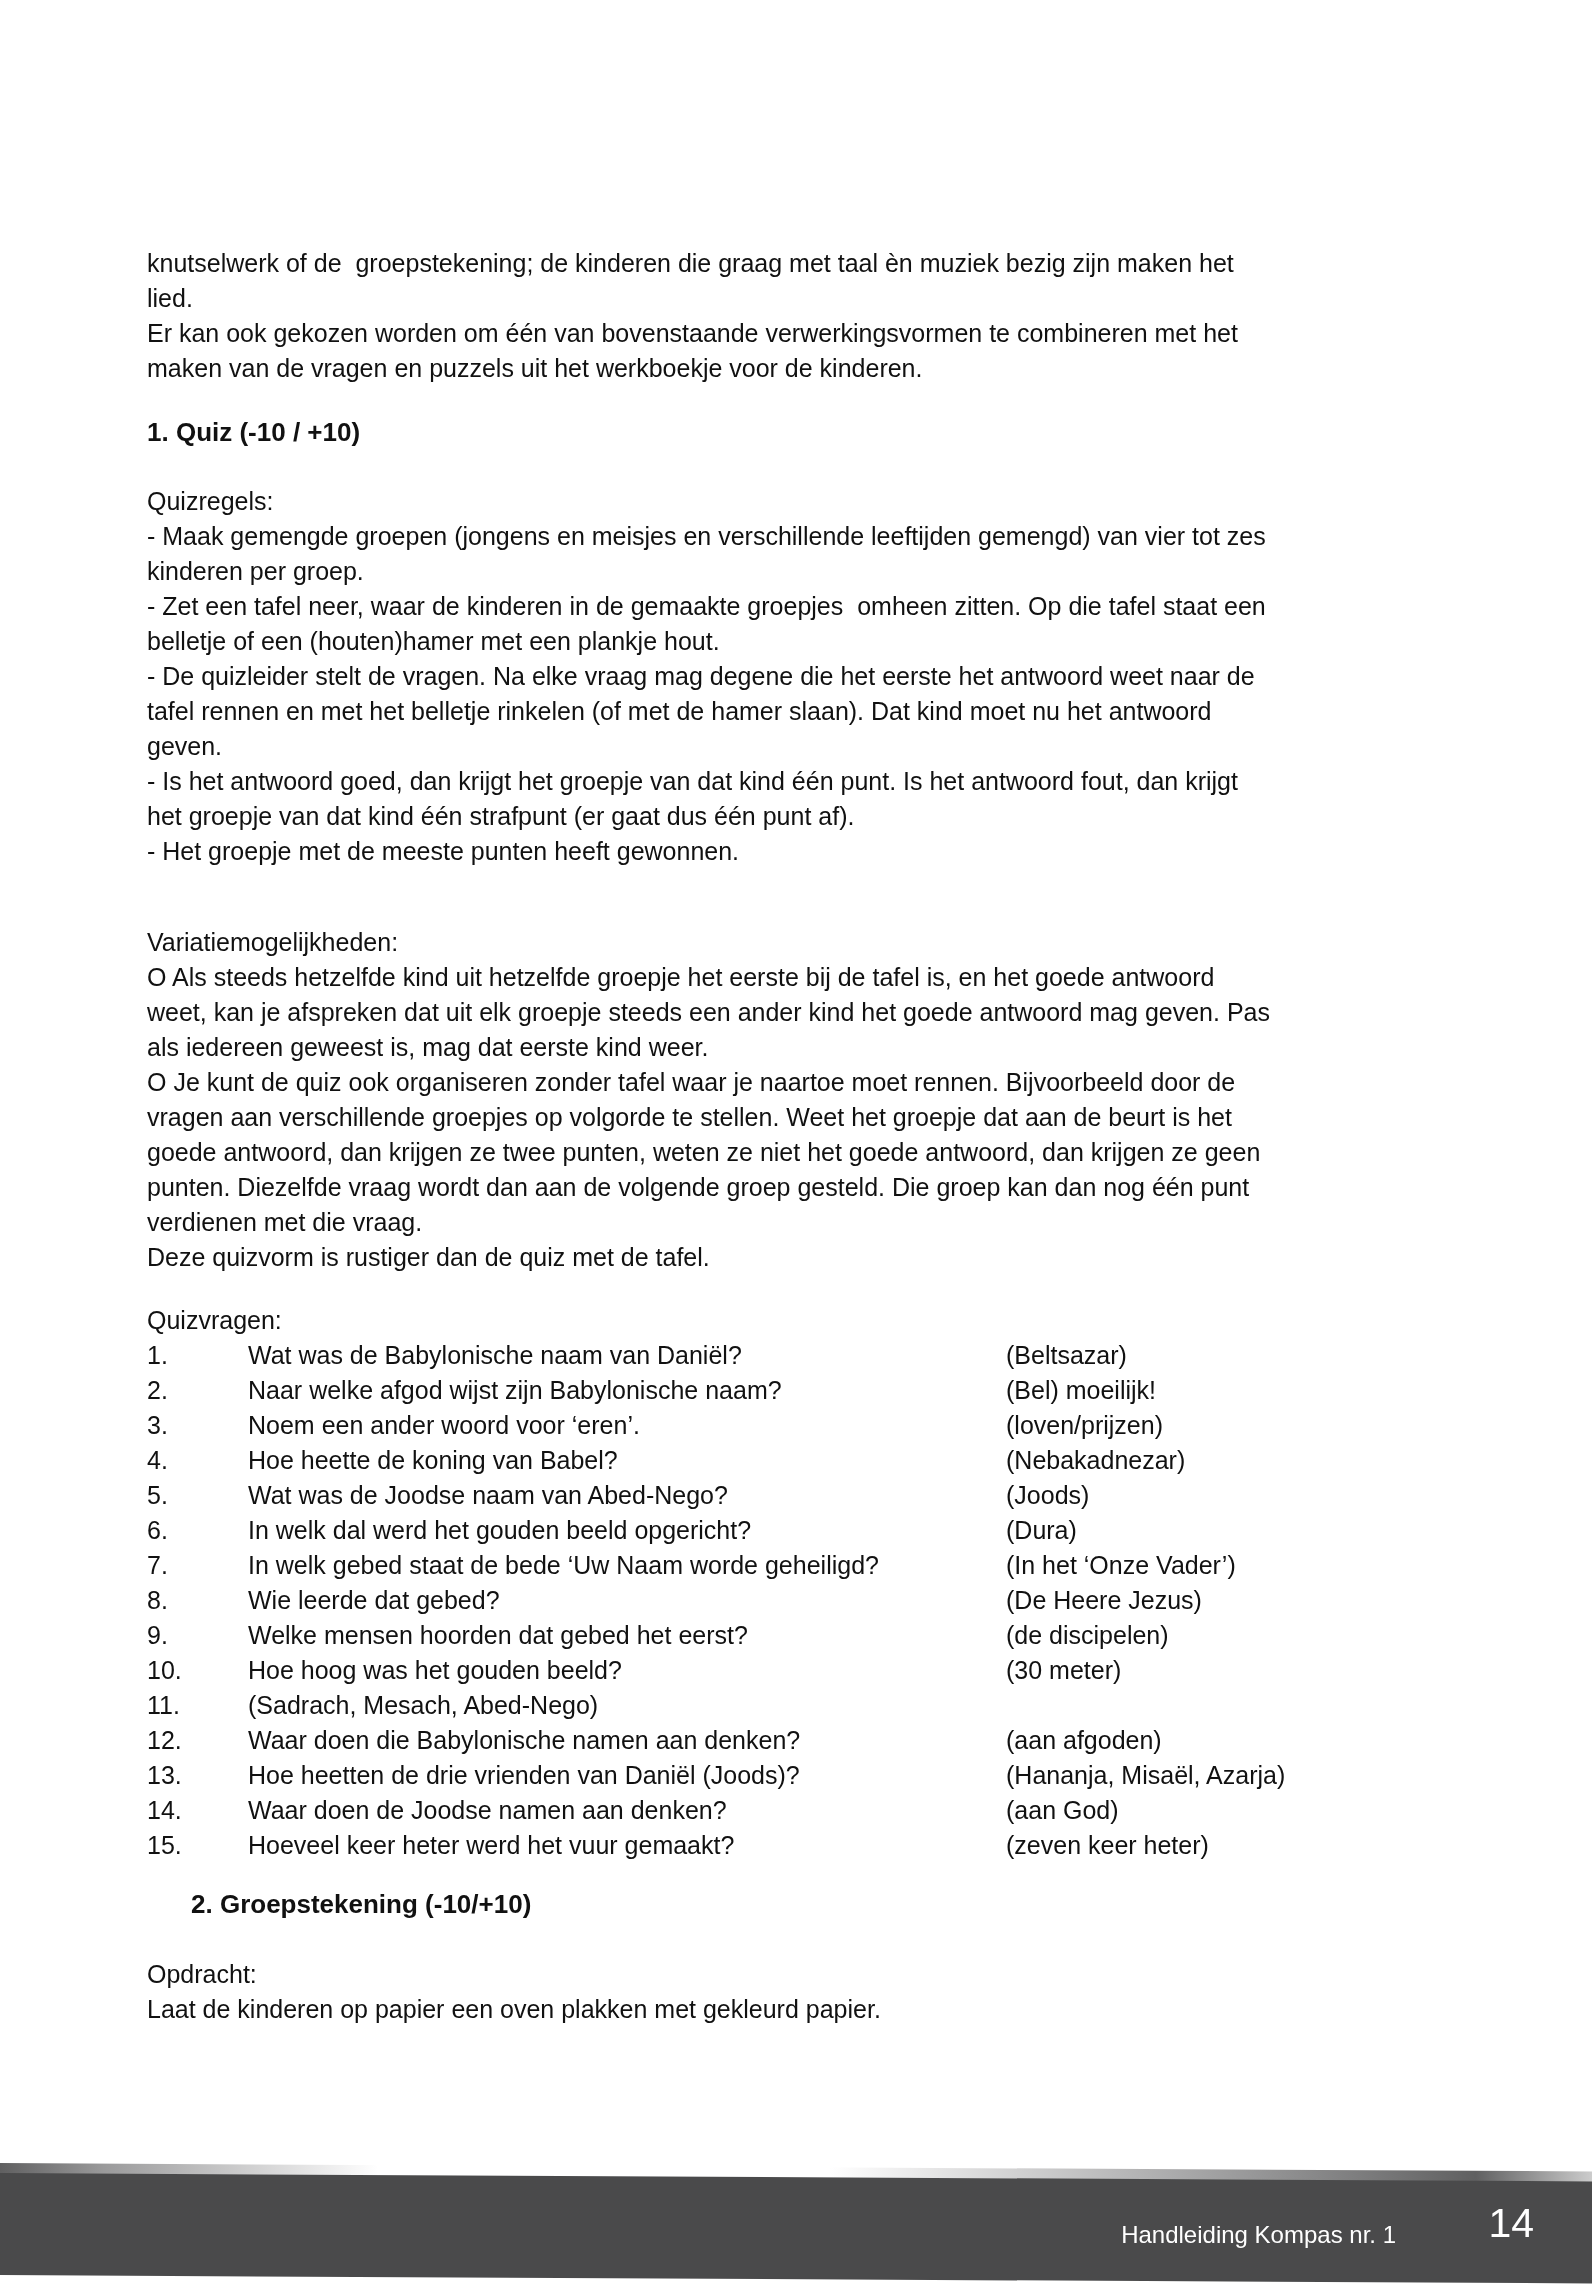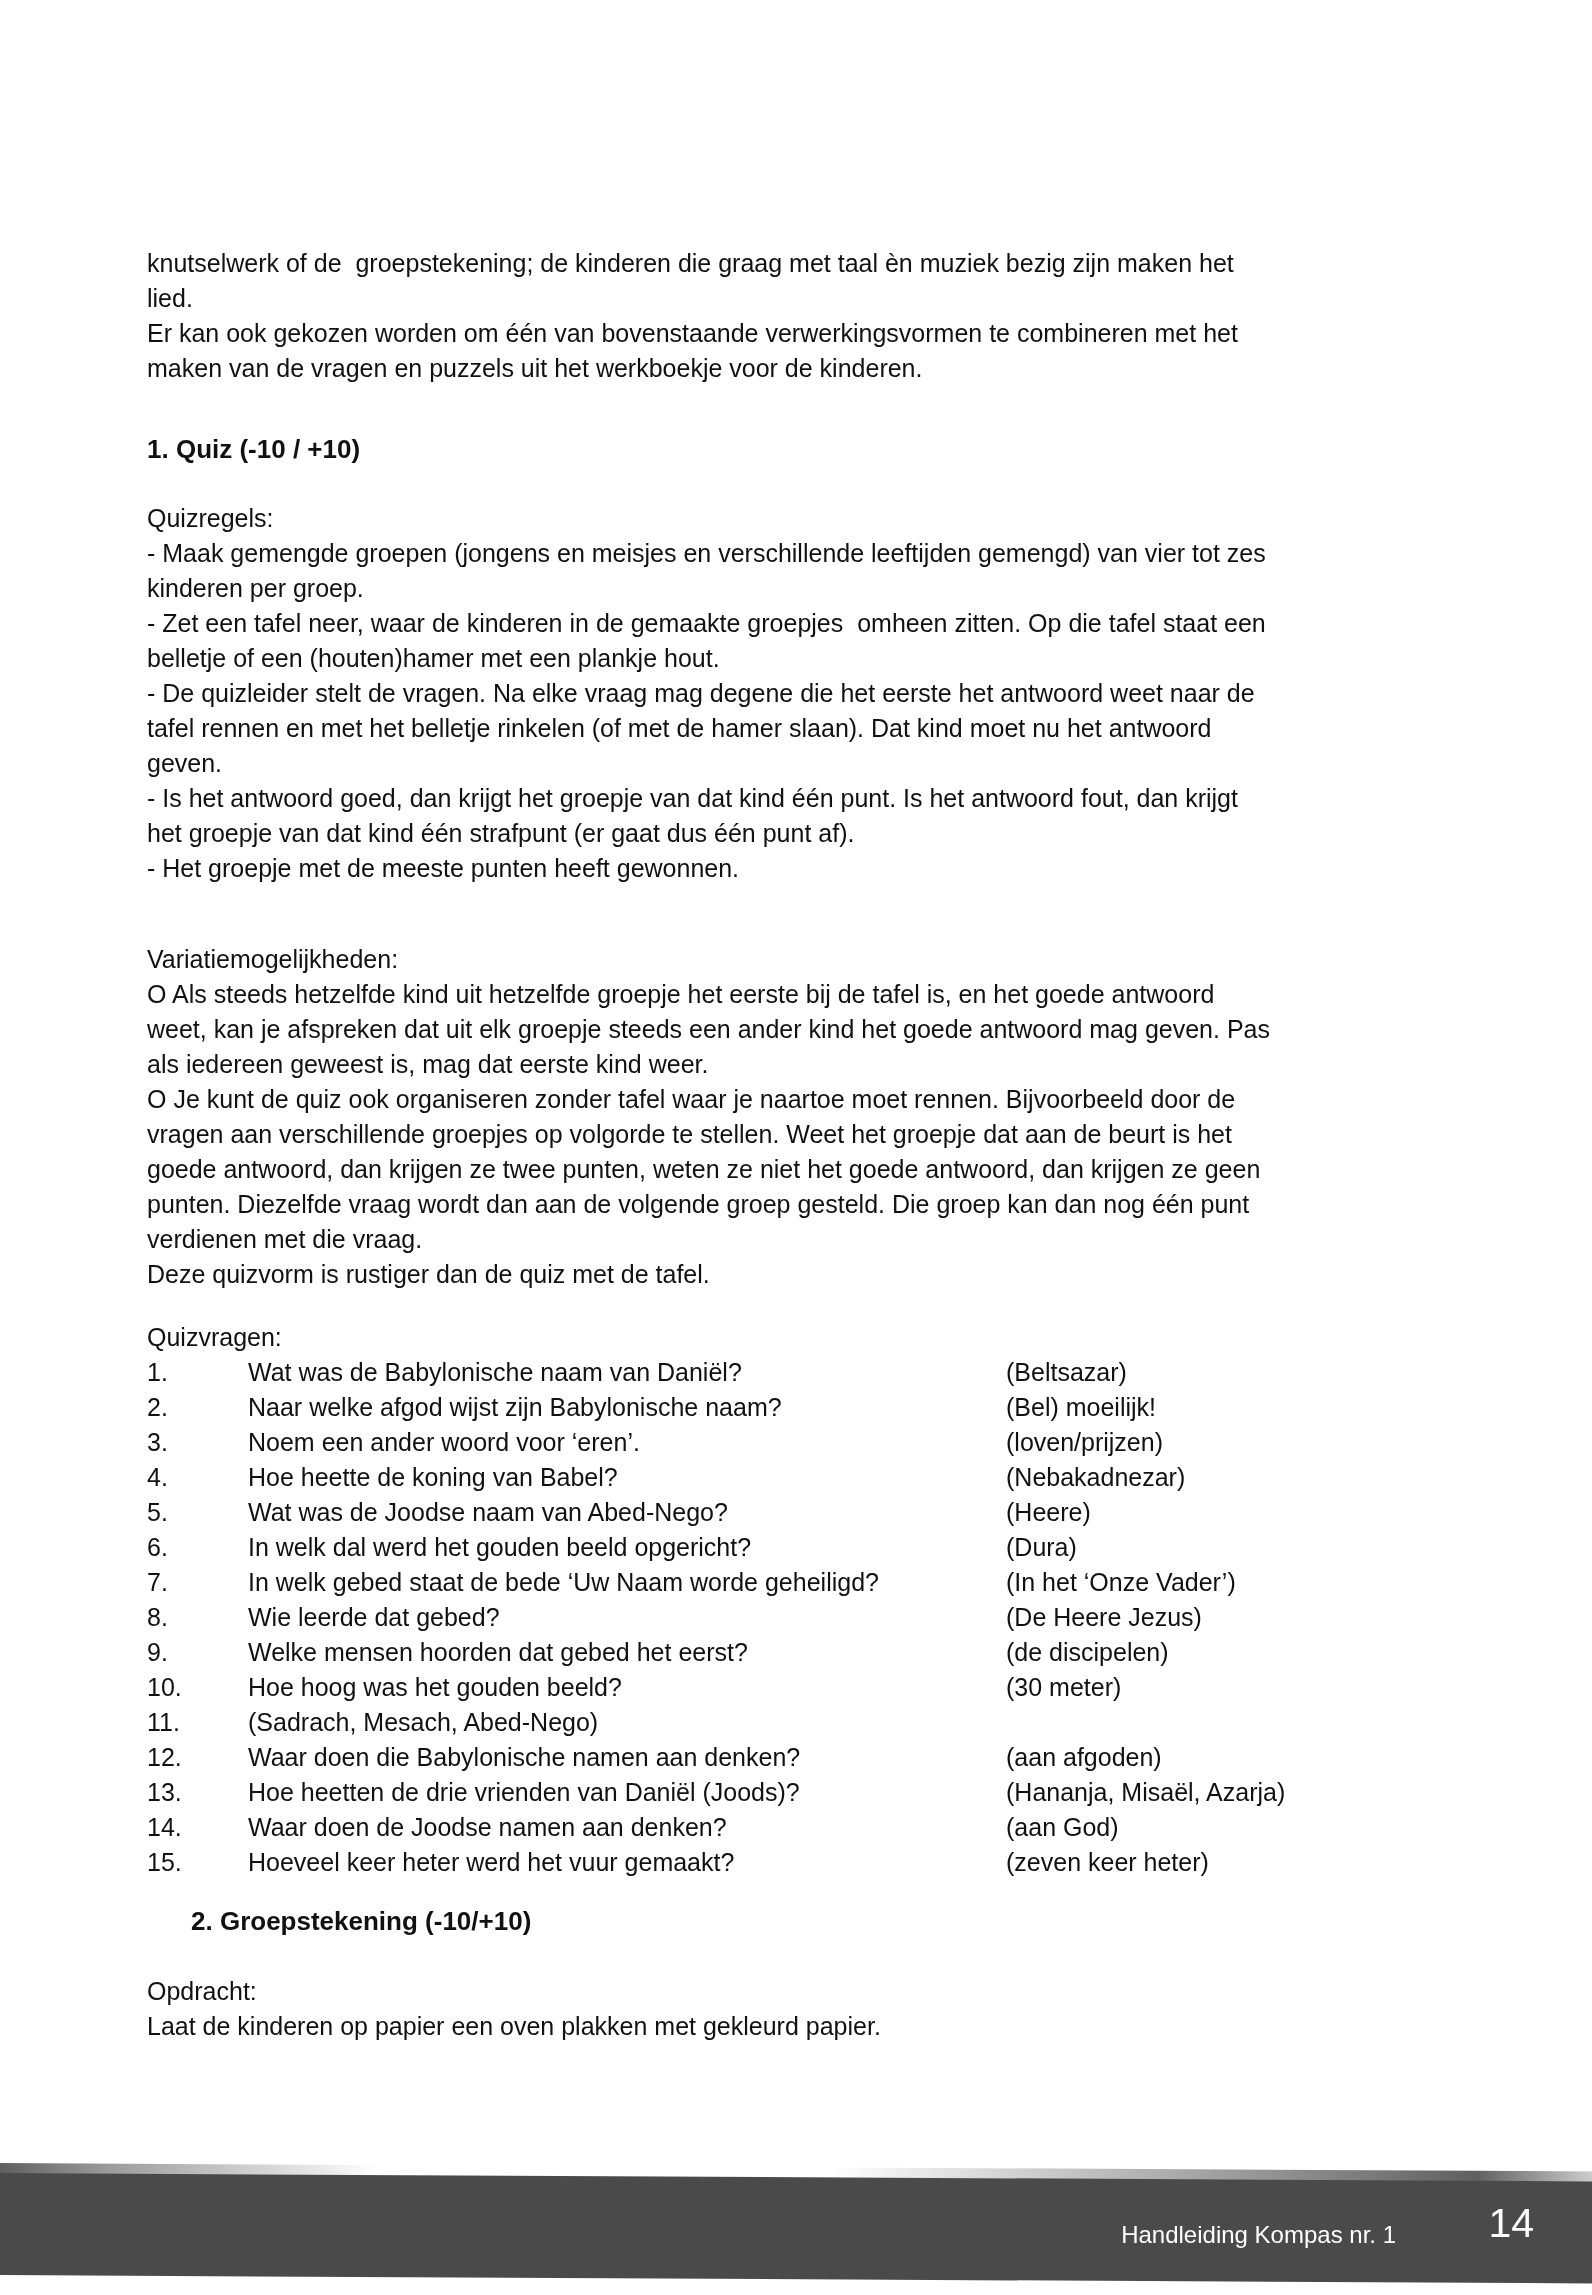--- a/index.html
+++ b/index.html
@@ -21,21 +21,21 @@
     line-height:35px;
     white-space:pre;
     color:#111111;
   }
   .heading{
     font-size:26px;
     line-height:35px;
     font-weight:bold;
     white-space:pre;
   }
-  .h1-block{margin-top:46px;}
+  .h1-block{margin-top:29px;}
   .rules-block{margin-top:34px;}
   .variation-block{margin-top:56px;}
   .qlabel-block{margin-top:28px;line-height:35px;}
   .h2-block{margin-top:24px;margin-left:44px;}
   .assignment-block{margin-top:35px;}
   .qlist{margin-top:0;}
   .qrow{
     display:grid;
     grid-template-columns:101px 758px auto;
     font-size:25px;
@@ -110,21 +110,21 @@
 verdienen met die vraag.
 Deze quizvorm is rustiger dan de quiz met de tafel.</div>
 
     <div class="block qlabel-block">Quizvragen:</div>
 
     <div class="qlist" id="qlist">
         <div class="qrow"><span>1.</span><span>Wat was de Babylonische naam van Daniël?</span><span>(Beltsazar)</span></div>
         <div class="qrow"><span>2.</span><span>Naar welke afgod wijst zijn Babylonische naam?</span><span>(Bel) moeilijk!</span></div>
         <div class="qrow"><span>3.</span><span>Noem een ander woord voor ‘eren’.</span><span>(loven/prijzen)</span></div>
         <div class="qrow"><span>4.</span><span>Hoe heette de koning van Babel?</span><span>(Nebakadnezar)</span></div>
-        <div class="qrow"><span>5.</span><span>Wat was de Joodse naam van Abed-Nego?</span><span>(Heere)</span></div>
+        <div class="qrow"><span>5.</span><span>Wat was de Joodse naam van Abed-Nego?</span><span>(Joods)</span></div>
         <div class="qrow"><span>6.</span><span>In welk dal werd het gouden beeld opgericht?</span><span>(Dura)</span></div>
         <div class="qrow"><span>7.</span><span>In welk gebed staat de bede ‘Uw Naam worde geheiligd?</span><span>(In het ‘Onze Vader’)</span></div>
         <div class="qrow"><span>8.</span><span>Wie leerde dat gebed?</span><span>(De Heere Jezus)</span></div>
         <div class="qrow"><span>9.</span><span>Welke mensen hoorden dat gebed het eerst?</span><span>(de discipelen)</span></div>
         <div class="qrow"><span>10.</span><span>Hoe hoog was het gouden beeld?</span><span>(30 meter)</span></div>
         <div class="qrow"><span>11.</span><span>(Sadrach, Mesach, Abed-Nego)</span></div>
         <div class="qrow"><span>12.</span><span>Waar doen die Babylonische namen aan denken?</span><span>(aan afgoden)</span></div>
         <div class="qrow"><span>13.</span><span>Hoe heetten de drie vrienden van Daniël (Joods)?</span><span>(Hananja, Misaël, Azarja)</span></div>
         <div class="qrow"><span>14.</span><span>Waar doen de Joodse namen aan denken?</span><span>(aan God)</span></div>
         <div class="qrow"><span>15.</span><span>Hoeveel keer heter werd het vuur gemaakt?</span><span>(zeven keer heter)</span></div>

